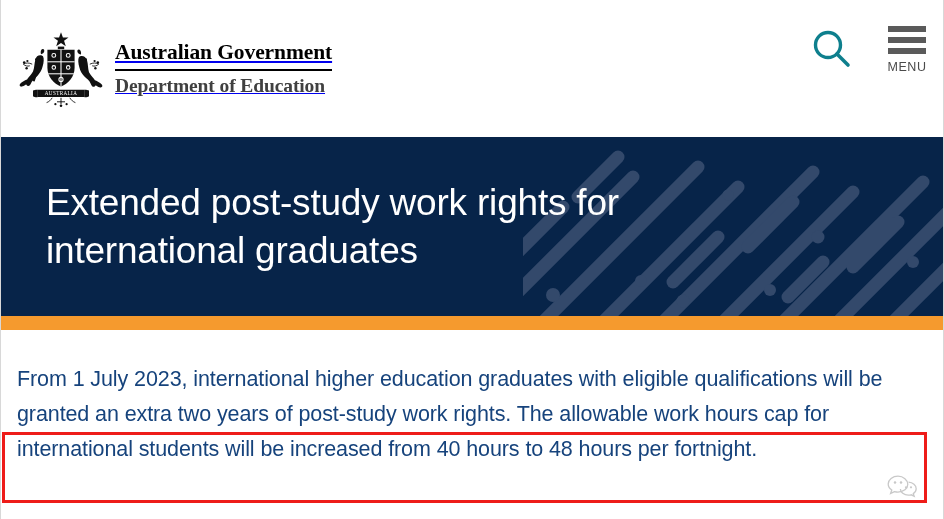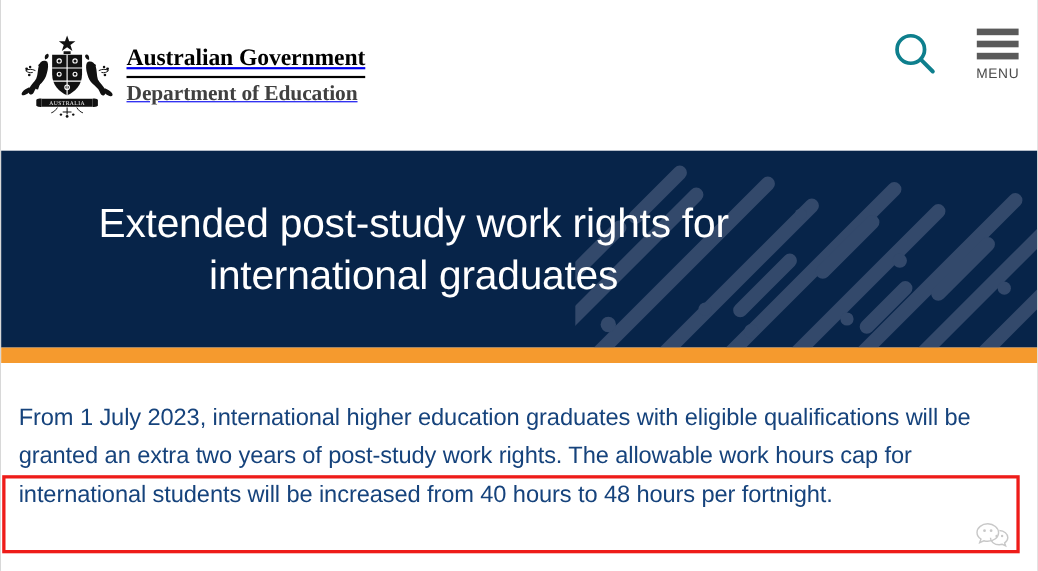--- a/index.html
+++ b/index.html
@@ -92,21 +92,20 @@
   }
   #hero-title {
     position: absolute;
     left: 45px; top: 42px;
     width: 660px;
     color: #ffffff;
     font-size: 37px;
     line-height: 1.30;
     font-weight: 400;
     letter-spacing: -0.2px;
-    text-align: center;
   }
 
   
   #orange-bar {
     position: absolute; top: 316px; left: 0;
     width: 942px; height: 14px;
     background: #f59a2e;
   }
 
   

